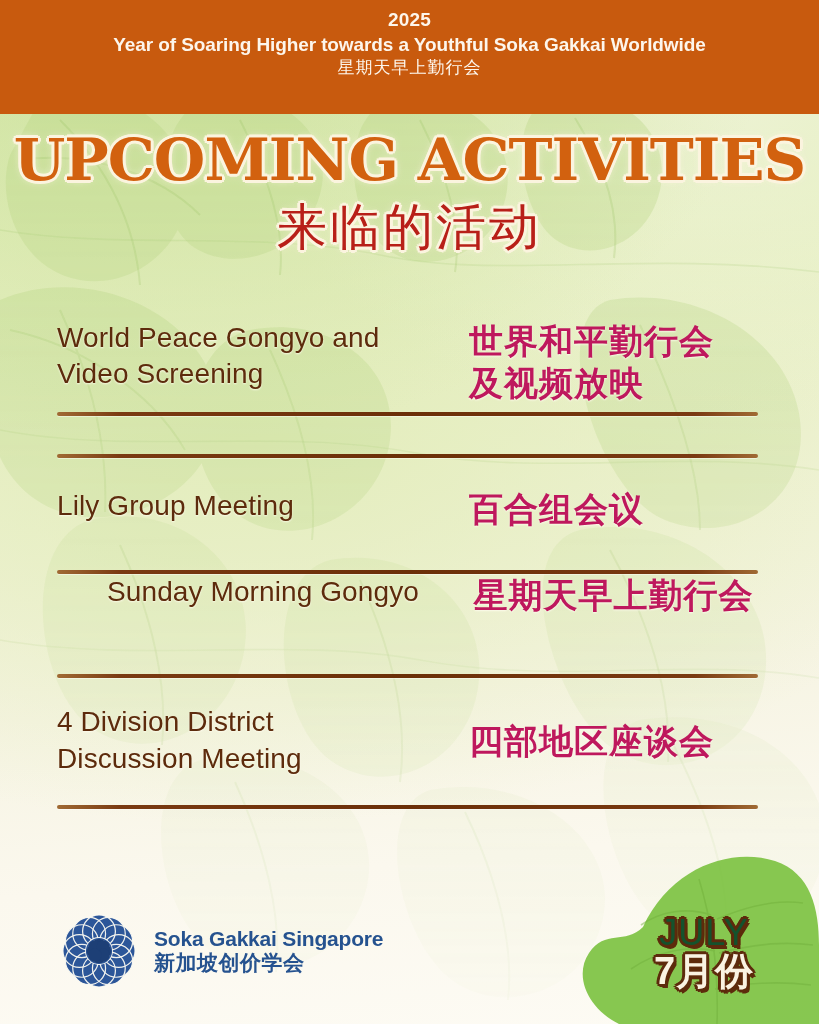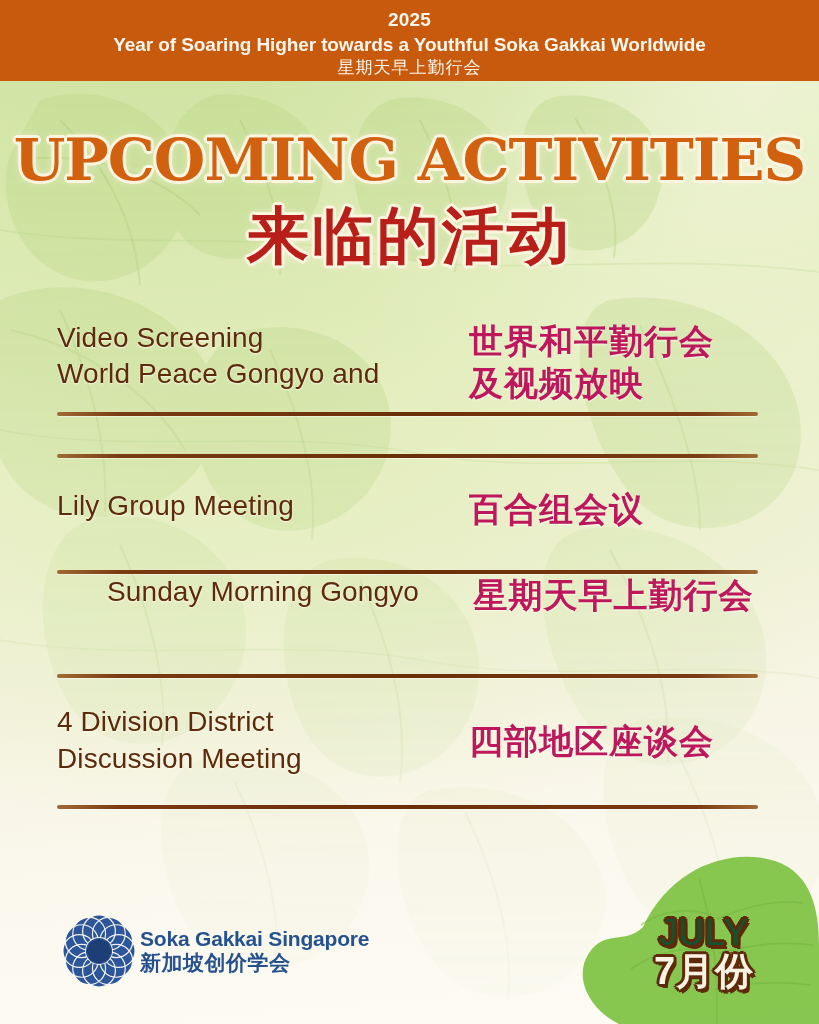--- a/index.html
+++ b/index.html
@@ -26,21 +26,21 @@
       radial-gradient(ellipse 120% 70% at 20% 0%,   #cfe3a2 0%, rgba(207,227,162,0) 62%),
       radial-gradient(ellipse 100% 60% at 88% 6%,   #eef3d6 0%, rgba(238,243,214,0) 60%),
       radial-gradient(ellipse 130% 55% at 30% 42%,  #e3edbc 0%, rgba(227,237,188,0) 70%),
       linear-gradient(175deg, #d4e7a6 0%, #e2eeb9 22%, #eff2d4 46%, #f6f4e3 66%, #fbf8ee 82%, #fdfbf4 100%);
   }
   .bg-leaves { position:absolute; inset:0; }
   .bg-leaves svg { width:100%; height:100%; display:block; }
 
   
   .banner {
-    position:absolute; left:0; top:0; width:819px; height:81px;
+    position:absolute; left:0; top:0; width:819px; height:114px;
     background:#c85a0e;
     color:#fdf6ec;
     text-align:center;
     padding-top:7px;
     line-height:1.32;
   }
   .banner-year   { font-size:19px; font-weight:700; letter-spacing:.2px; }
   .banner-en     { font-size:19px; font-weight:700; letter-spacing:-.1px; }
   .banner-zh     { font-size:17px; font-weight:500; letter-spacing:1px; }
 
@@ -58,22 +58,22 @@
       -2px -2px 0 #fbf4df, 2px -2px 0 #fbf4df,
       -2px  2px 0 #fbf4df, 2px  2px 0 #fbf4df,
        0   -3px 0 #fbf4df, 0    3px 0 #fbf4df,
       -3px  0   0 #fbf4df, 3px  0   0 #fbf4df,
        0 0 9px rgba(251,244,223,.95);
     white-space:nowrap;
   }
   .headline-zh {
     position:absolute; left:0; top:194px; width:819px;
     text-align:center;
-    font-weight:700;
-    font-size:62px;
+    font-weight:400;
+    font-size:50px;
     letter-spacing:3px;
     color:#b81f18;
     text-shadow:
       -2px -2px 0 #fbf4df, 2px -2px 0 #fbf4df,
       -2px  2px 0 #fbf4df, 2px  2px 0 #fbf4df,
        0   -3px 0 #fbf4df, 0    3px 0 #fbf4df,
       -3px  0   0 #fbf4df, 3px  0   0 #fbf4df,
        0 0 10px rgba(251,244,223,.9);
     white-space:nowrap;
   }
@@ -110,21 +110,21 @@
     height:4px;
     border-radius:2px;
     background:linear-gradient(90deg,#9a5e2c 0%,#7d3a10 10%,#6d2f09 50%,#7d3a10 90%,#a8seventy 100%);
     background:linear-gradient(90deg,#a06a34 0%,#7a3a12 9%,#6b2f08 50%,#7a3a12 91%,#a06a34 100%);
     box-shadow:0 1px 0 rgba(255,255,255,.45);
   }
 
   
   .logo-wrap {
     position:absolute; left:58px; top:910px;
-    display:flex; align-items:center; gap:0;
+    display:flex; align-items:center; gap:14px;
   }
   .logo-mark { width:82px; height:82px; display:block; }
   .logo-text { line-height:1.14; }
   .logo-en {
     font-size:21px; font-weight:700; color:#25528f; letter-spacing:-.2px;
   }
   .logo-zh {
     font-size:21px; font-weight:700; color:#25528f; letter-spacing:.5px;
   }
 
@@ -233,22 +233,22 @@
     <div class="banner-zh">星期天早上勤行会</div>
   </div>
 
   <div class="headline-en">UPCOMING ACTIVITIES</div>
   <div class="headline-zh">来临的活动</div>
 
   <div class="list">
 
     <div class="row" style="padding-top:8px;min-height:86px;">
       <div class="en">
+        <div>World Peace Gongyo and</div>
         <div>Video Screening</div>
-        <div>World Peace Gongyo and</div>
       </div>
       <div class="zh">
         <div>世界和平勤行会</div>
         <div>及视频放映</div>
       </div>
     </div>
 
     <div class="rule" style="margin-top:8px;"></div>
 
 

